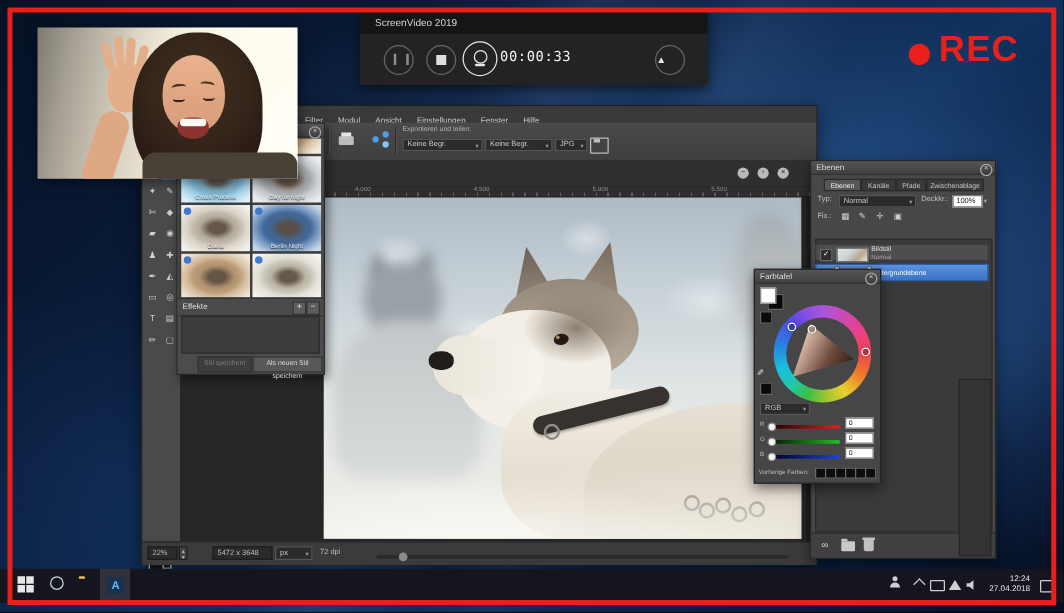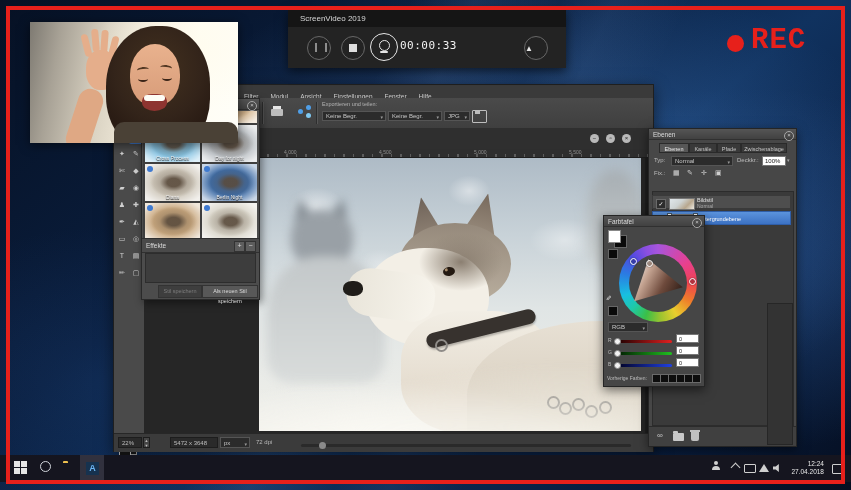--- a/index.html
+++ b/index.html
@@ -9,21 +9,21 @@
       radial-gradient(620px 380px at 62% 40%, rgba(96,156,232,.34), rgba(20,45,90,0) 62%),
       radial-gradient(420px 280px at 88% 55%, rgba(70,130,210,.28), transparent 65%),
       radial-gradient(380px 260px at 12% 78%, rgba(40,90,160,.18), transparent 60%),
       linear-gradient(140deg,#061124 0%,#0a1e3e 35%,#10325f 58%,#0a2145 78%,#050e20 100%);}
   .abs{position:absolute;}
   .beams{inset:0;background:linear-gradient(115deg,transparent 38%,rgba(130,180,245,.10) 44%,transparent 52%,rgba(130,180,245,.07) 57%,transparent 64%);}
   
   #frame{inset:6px;border:4px solid #e7201b;z-index:60;pointer-events:none;}
   #rec{z-index:55;}
   #rec .dot{width:17px;height:17px;border-radius:50%;background:#e7201b;}
-  #rec .txt{font-size:29px;font-weight:800;color:#e7201b;letter-spacing:1px;font-family:Liberation Mono, monospace;}
+  #rec .txt{font-size:29px;font-weight:800;color:#e7201b;letter-spacing:1px;font-family:Liberation Sans, sans-serif;}
   
   #recorder{left:288px;top:10px;width:278px;height:58px;z-index:45;background:#232323;box-shadow:0 3px 10px rgba(0,0,0,.6);}
   #recorder .titlebar{position:absolute;left:0;top:0;right:0;height:17px;background:#151515;color:#d6d6d6;font-size:8px;line-height:17px;padding-left:12px;}
   .cbtn{position:absolute;width:22px;height:22px;border:1px solid #676767;border-radius:50%;top:26px;}
   .cbtn .bars{position:absolute;left:7px;top:6px;width:8px;height:9px;border-left:2.5px solid #8d8d8d;border-right:2.5px solid #8d8d8d;}
   .cbtn .sq{position:absolute;left:6.5px;top:6.5px;width:8px;height:8px;background:#dedede;}
   .cam{width:26px;height:26px;border:1.5px solid #e6e6e6;top:23px;}
   .cam .lens{position:absolute;left:8px;top:6px;width:9px;height:9px;border:1.5px solid #e6e6e6;border-radius:50%;}
   .cam .foot{position:absolute;left:9px;top:17px;width:8px;height:2px;background:#e6e6e6;border-radius:1px;}
   #timer{left:112px;top:29px;font-size:11px;color:#f2f2f2;letter-spacing:.5px;font-family:"DejaVu Sans Mono",monospace;}

